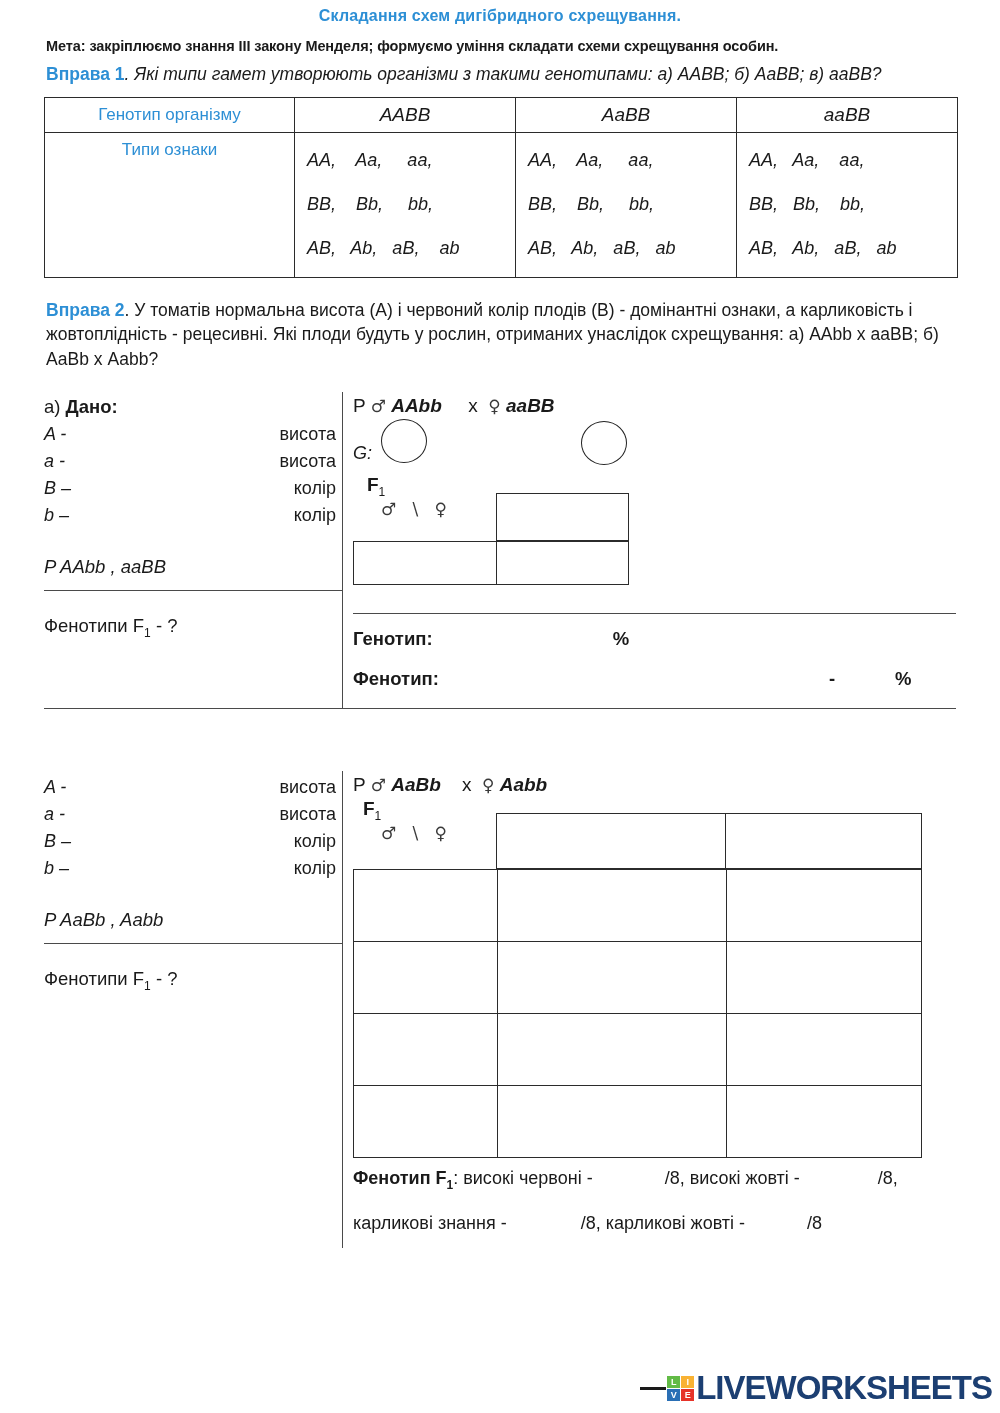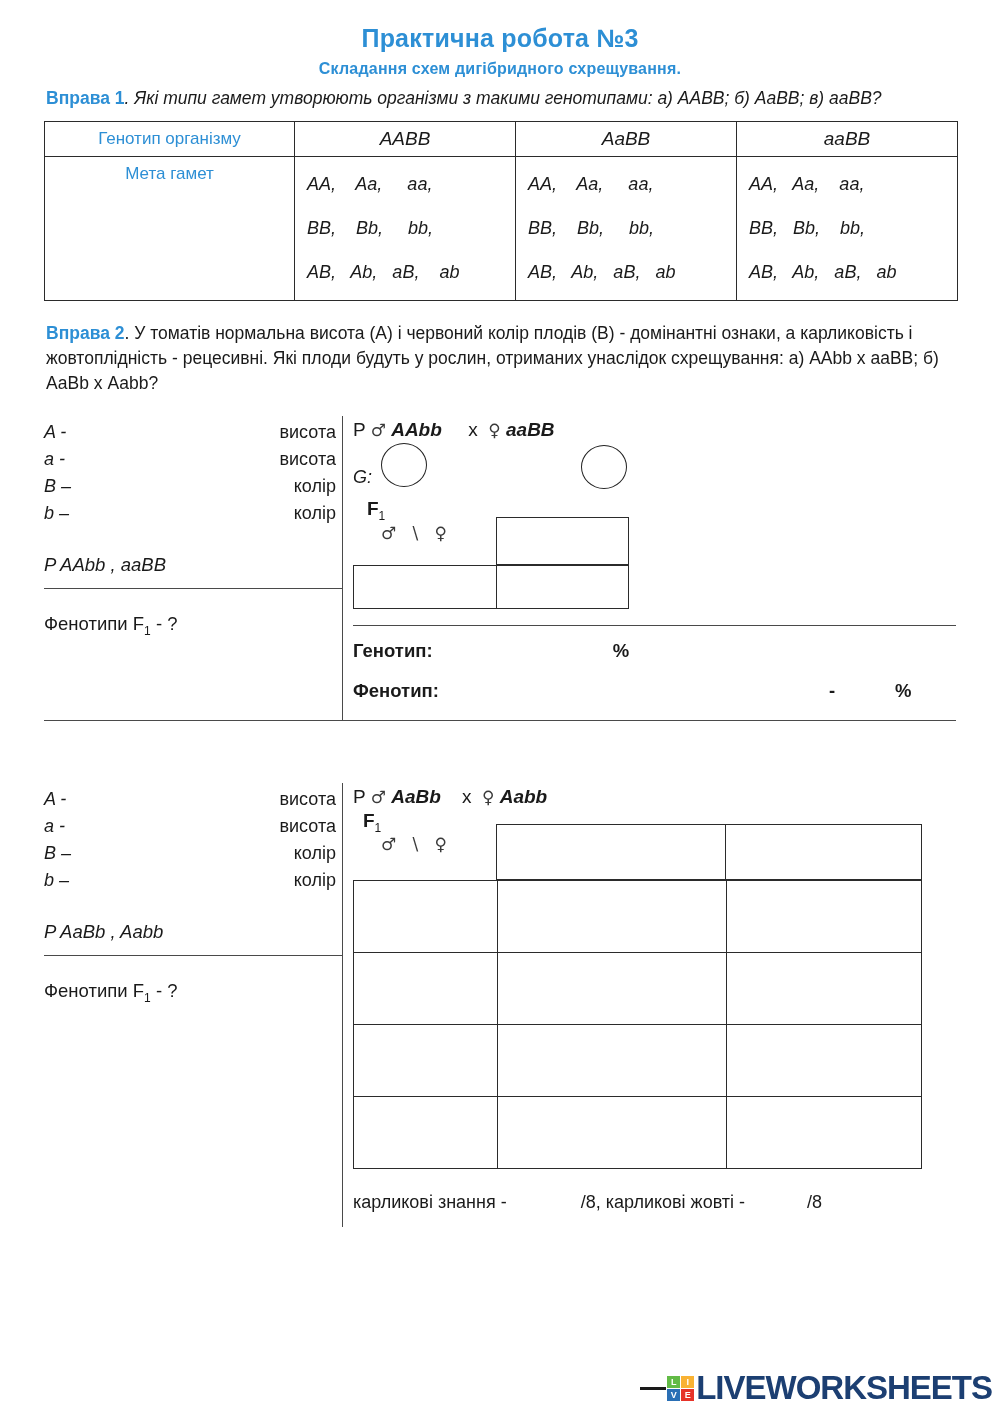--- a/index.html
+++ b/index.html
@@ -227,39 +227,42 @@
     letter-spacing: -1px;
     font-family: "Liberation Sans", sans-serif;
     text-align: right;
   }
 </style>
 </head>
 <body>
 
 <div class="page">
 
-  <div class="title-main">Практична робота №3</div>
   <div class="title-sub">Складання схем дигібридного схрещування.</div>
 
+  <div class="meta-line">
+    <span>Мета:</span>
+    <span>закріплюємо знання III закону Менделя; формуємо уміння складати схеми схрещування особин.</span>
+  </div>
 
   <div class="exercise-para">
     <span class="ex-label">Вправа 1</span><span class="ital">. Які типи гамет утворюють організми з такими генотипами: а) ААВВ; б) АаВВ; в) ааВВ?</span>
   </div>
 
   <div class="gam-table-wrap">
     <table class="gam">
       <tbody>
           <tr>
         <td class="hdr-blue col-label">Генотип організму</td>
         <td class="geno-head col-geno">AABB</td>
         <td class="geno-head col-geno">AaBB</td>
         <td class="geno-head col-geno">aaBB</td>
       </tr>
       <tr>
-        <td class="hdr-blue col-label">Мета гамет</td>
+        <td class="hdr-blue col-label">Типи ознаки</td>
         <td class="gam-cell">
           <span class="row-g">AA,    Aa,     aa,</span>
           <span class="row-g">BB,    Bb,     bb,</span>
           <span class="row-g">AB,   Ab,   aB,    ab</span>
         </td>
         <td class="gam-cell">
           <span class="row-g">AA,    Aa,     aa,</span>
           <span class="row-g">BB,    Bb,     bb,</span>
           <span class="row-g">AB,   Ab,   aB,   ab</span>
         </td>
@@ -274,20 +277,24 @@
   </div>
 
   <div class="exercise-para ex2-para">
     <span class="ex-label">Вправа 2</span><span>. У томатів нормальна висота (А) і червоний колір плодів (В) - домінантні ознаки, а карликовість і жовтоплідність - рецесивні. Які плоди будуть у рослин, отриманих унаслідок схрещування: а) ААbb x ааВВ; б) АаВb x Ааbb?</span>
   </div>
 
   <div class="problem" style="margin-top:20px;">
     <div class="prob-inner">
 
       <div class="left-col">
+        <div class="dano-title">
+          <span>а)</span>
+          <b>Дано:</b>
+        </div>
 
         <div class="allele-row">
           <span class="sym">A -</span>
           <span class="trait">висота</span>
         </div>
         <div class="allele-row">
           <span class="sym">a -</span>
           <span class="trait">висота</span>
         </div>
         <div class="allele-row">
@@ -322,21 +329,21 @@
 
         <div class="hdr-slash">♂   \   ♀</div>
 
         <div class="punnett-a">
           <div class="pa-head"></div>
           <div class="pa-body"></div>
           <div class="pa-div"></div>
         </div>
 
 
-        <div class="result-line rule-top" style="margin-top:16px; padding-top:14px;">
+        <div class="result-line rule-top" style="margin-top:28px; padding-top:14px;">
           <span>Генотип:</span>
           <span class="spacer-1"></span>
           <span>%</span>
         </div>
 
         <div class="result-line" style="padding-top:18px;">
           <span>Фенотип:</span>
           <span class="spacer-2"></span>
           <span>-</span>
           <span class="spacer-3"></span>
@@ -403,20 +410,23 @@
               <div class="pb-v1"></div>
               <div class="pb-v2"></div>
             </div>
             <div class="pb-row">
               <div class="pb-v1"></div>
               <div class="pb-v2"></div>
             </div>
           </div>
         </div>
 
+        <div class="final-line">
+          <b>Фенотип F</b><b><sub>1</sub></b><span>:  високі червоні -</span><span class="blankspace" style="width:72px;"></span><span>/8, високі жовті -</span><span class="blankspace" style="width:78px;"></span><span>/8,</span>
+        </div>
         <div class="final-line" style="padding-top:22px;">
           <span>карликові знання -</span><span class="blankspace" style="width:74px;"></span><span>/8,  карликові жовті -</span><span class="blankspace" style="width:62px;"></span><span>/8</span>
         </div>
         <div style="height:14px;"></div>
       </div>
     </div>
   </div>
 
   <div class="logo-wrap">
     <div class="logo-dash"></div>

